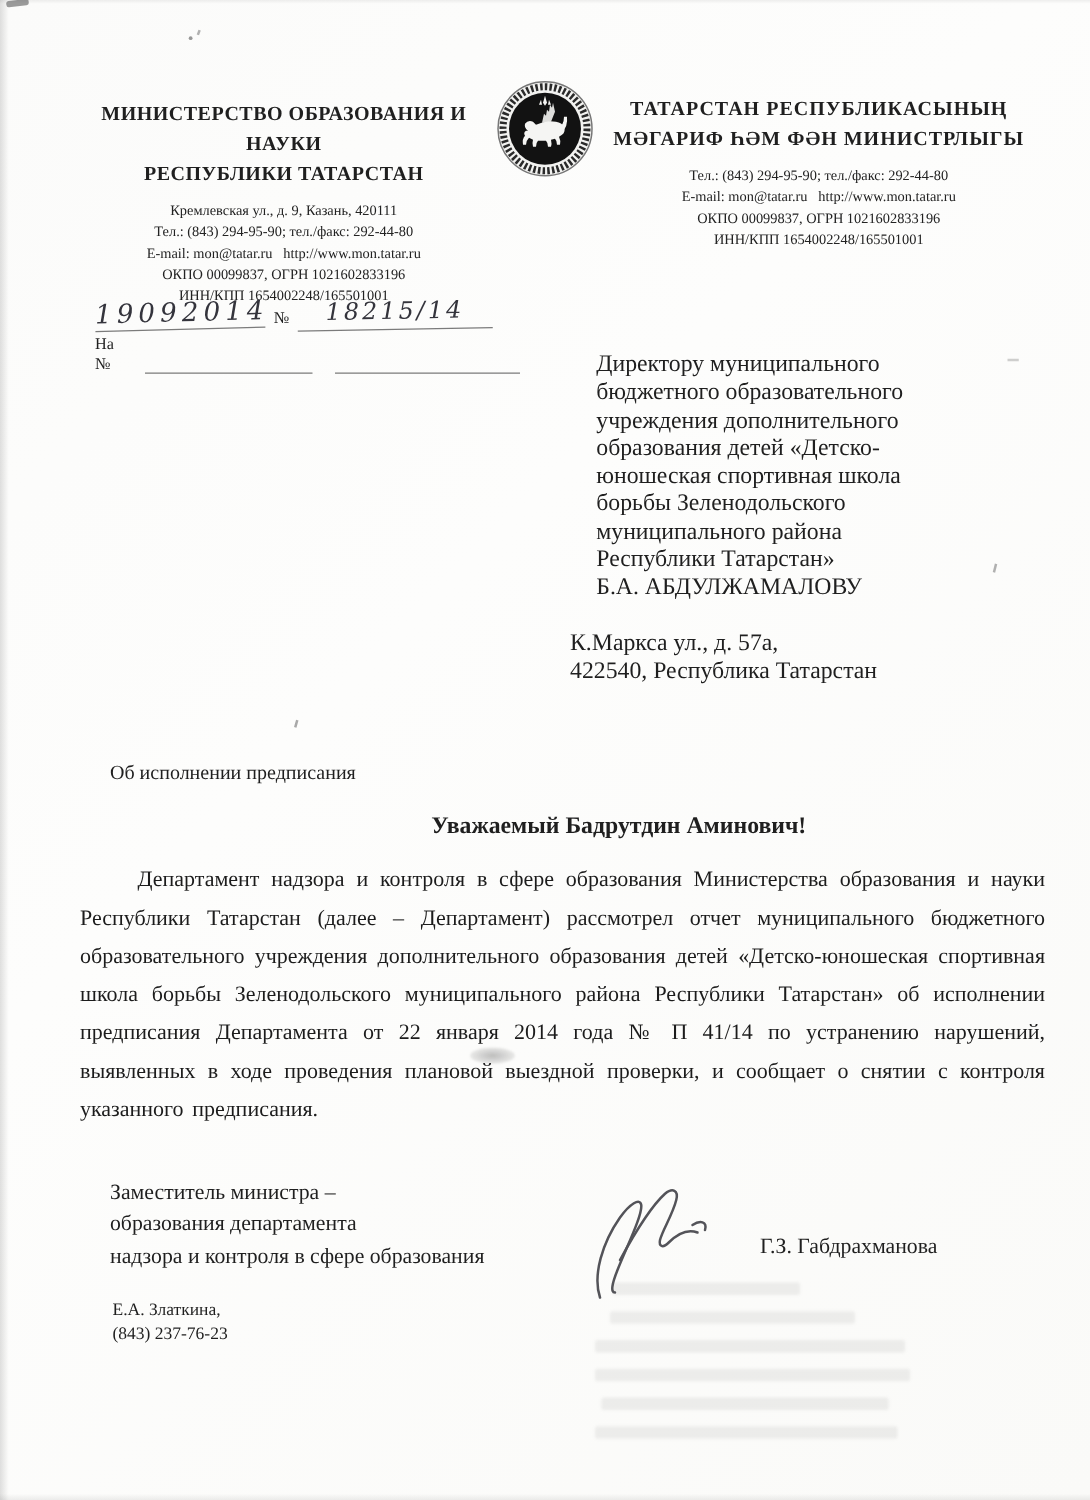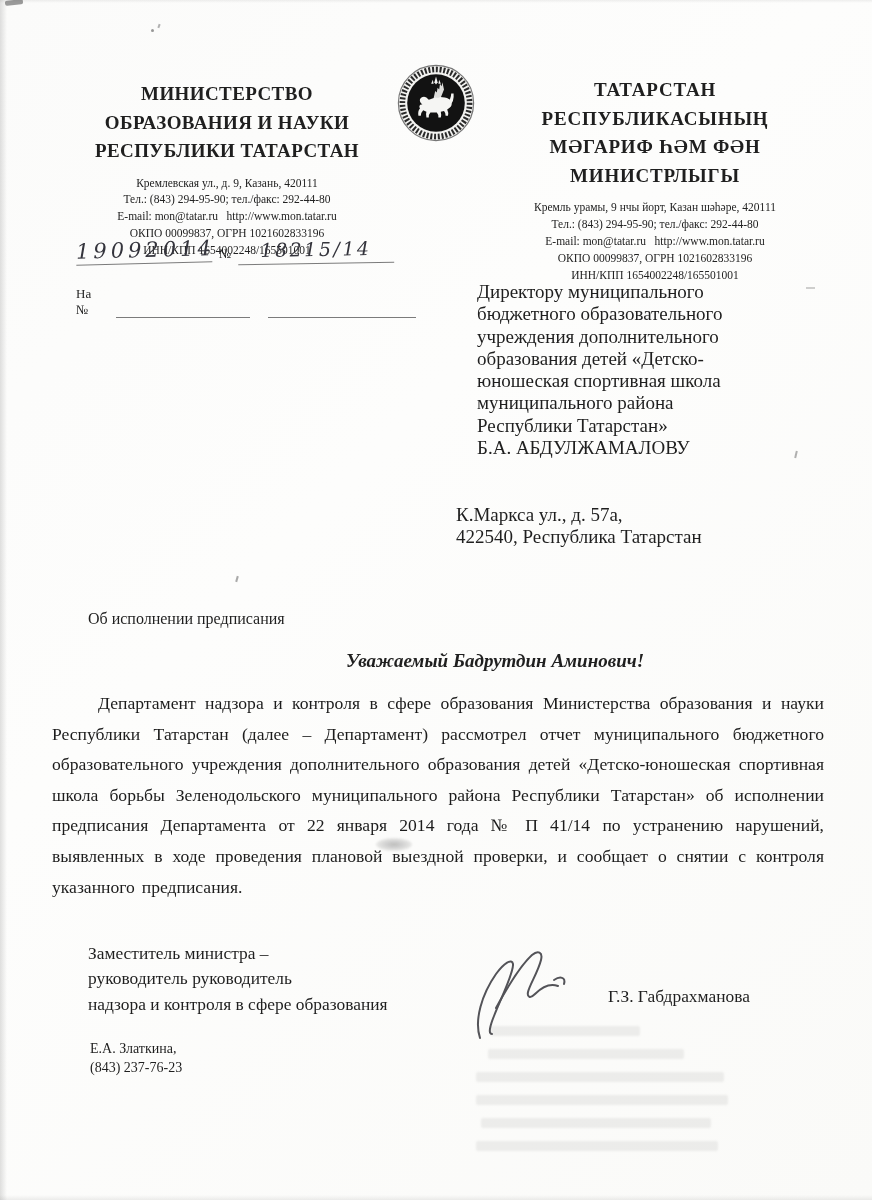--- a/index.html
+++ b/index.html
@@ -28,51 +28,51 @@
   .speck-b { position:absolute; left:158px; top:24px; width:2px; height:4px; background:#666; opacity:.5; transform:rotate(20deg); }
   .speck-c { position:absolute; left:236px; top:576px; width:2px; height:6px; background:#555; opacity:.5; transform:rotate(16deg); }
   .speck-d { position:absolute; left:795px; top:451px; width:2px; height:7px; background:#555; opacity:.45; transform:rotate(14deg); }
   .speck-e { position:absolute; left:806px; top:287px; width:9px; height:2px; background:#777; opacity:.35; }
   .smudge  { position:absolute; left:376px; top:838px; width:36px; height:13px; border-radius:50%;
              background:radial-gradient(ellipse, rgba(55,55,55,0.32), rgba(55,55,55,0)); filter:blur(1px); }
 
   
   .lh-left  { position:absolute; left:66px;  top:80px; width:322px; text-align:center; }
   .lh-right { position:absolute; left:488px; top:76px; width:334px; text-align:center; }
-  .lh-title { font-weight:bold; font-size:19px; line-height:1.5; letter-spacing:.4px; }
+  .lh-title { font-weight:bold; font-size:16px; line-height:1.5; letter-spacing:.4px; }
   .lh-right .lh-title { letter-spacing:.8px; }
   .lh-contact { margin-top:9px; font-size:11.5px; line-height:1.47; color:#222; }
   .lh-contact div { white-space:pre-wrap; }
 
   .emblem { position:absolute; left:396px; top:63px; width:80px; height:80px; }
 
   
   .ref { position:absolute; left:76px; top:238px; width:340px; }
   .ref-row1 { display:flex; align-items:flex-end; }
-  .ref-row2 { display:flex; align-items:flex-end; margin-top:22px; font-size:13px; }
+  .ref-row2 { display:flex; align-items:flex-end; margin-top:3px; font-size:13px; }
   .hw { font-family:"DejaVu Serif", serif; font-style:italic; color:#34343c; }
   .ref-date { display:inline-block; width:136px; border-bottom:1px solid #7b7b7b;
               font-size:21px; letter-spacing:4px; text-align:center; transform:rotate(-1.5deg); padding-bottom:1px; }
   .ref-no   { font-size:13px; margin:0 7px 2px 7px; }
   .ref-num  { display:inline-block; width:156px; border-bottom:1px solid #7b7b7b;
               font-size:19px; letter-spacing:2.5px; text-align:center; transform:rotate(-1deg); padding-bottom:3px; }
   .ref-blank1 { display:inline-block; width:138px; height:15px; border-bottom:1px solid #7b7b7b; margin-left:10px; }
   .ref-blank2 { display:inline-block; width:152px; height:15px; border-bottom:1px solid #7b7b7b; margin-left:18px; }
 
   
   .recipient { position:absolute; left:477px; top:281px; width:375px; font-size:19px; line-height:22.3px; }
   .recipient-address { position:absolute; left:456px; top:504px; width:375px; font-size:19px; line-height:22.3px; }
 
   
   .subject { position:absolute; left:88px; top:610px; font-size:16px; }
   .salutation { position:absolute; left:120px; top:650px; width:750px; text-align:center;
-                font-weight:bold; font-size:19px;font-style:italic; }
-
-  
-  .body-text { position:absolute; left:52px; top:688px; width:772px;
+                font-weight:bold; font-size:19px; }
+
+  
+  .body-text { position:absolute; left:64px; top:688px; width:772px;
                font-size:17.6px; line-height:30.6px; text-align:justify; text-indent:46px;
                word-spacing:2.5px; color:#1c1c1c;font-family:Liberation Serif, serif; }
 
   
   .sig-position { position:absolute; left:88px; top:941px; font-size:17.4px; line-height:25.4px; }
   .sig-mark { position:absolute; left:466px; top:946px; width:132px; height:94px; }
   .sig-name { position:absolute; left:608px; top:986px; font-size:17.4px; }
 
   
   .executor { position:absolute; left:90px; top:1040px; font-size:14px; line-height:1.33; }
@@ -134,21 +134,20 @@
       </g>
     </svg>
   </div>
 
   <div class="lh-right">
     <div class="lh-title">
       <div>ТАТАРСТАН РЕСПУБЛИКАСЫНЫҢ</div>
       <div>МӘГАРИФ ҺӘМ ФӘН МИНИСТРЛЫГЫ</div>
     </div>
     <div class="lh-contact">
-      <div>Кремль урамы, 9 нчы йорт, Казан шәһәре, 420111</div>
       <div>Тел.: (843) 294-95-90; тел./факс: 292-44-80</div>
       <div>E-mail: mon@tatar.ru   http://www.mon.tatar.ru</div>
       <div>ОКПО 00099837, ОГРН 1021602833196</div>
       <div>ИНН/КПП 1654002248/165501001</div>
     </div>
   </div>
 
   <div class="ref">
     <div class="ref-row1">
       <span class="ref-date hw">19092014</span>
@@ -161,39 +160,40 @@
       <span class="ref-blank2"></span>
     </div>
   </div>
 
   <div class="recipient">
     <div>Директору муниципального</div>
     <div>бюджетного образовательного</div>
     <div>учреждения дополнительного</div>
     <div>образования детей «Детско-</div>
     <div>юношеская спортивная школа</div>
+    <div>борьбы Зеленодольского</div>
     <div>муниципального района</div>
     <div>Республики Татарстан»</div>
     <div>Б.А. АБДУЛЖАМАЛОВУ</div>
   </div>
 
   <div class="recipient-address">
     <div>К.Маркса ул., д. 57а,</div>
     <div>422540, Республика Татарстан</div>
   </div>
 
   <div class="subject">Об исполнении предписания</div>
 
   <div class="salutation">Уважаемый Бадрутдин Аминович!</div>
 
   <div class="body-text">Департамент надзора и контроля в сфере образования Министерства образования и науки Республики Татарстан (далее – Департамент) рассмотрел отчет муниципального бюджетного образовательного учреждения дополнительного образования детей «Детско-юношеская спортивная школа борьбы Зеленодольского муниципального района Республики Татарстан» об исполнении предписания Департамента от 22 января 2014 года № П 41/14 по устранению нарушений, выявленных в ходе проведения плановой выездной проверки, и сообщает о снятии с контроля указанного предписания.</div>
 
   <div class="sig-position">
     <div>Заместитель министра –</div>
-    <div>руководитель руководитель</div>
+    <div>образования департамента</div>
     <div>надзора и контроля в сфере образования</div>
   </div>
 
   <div class="sig-mark">
     <svg width="132" height="94" viewBox="0 0 132 94">
       <g fill="none" stroke="#3c3c42" stroke-width="2" stroke-linecap="round" opacity=".88">
         <path d="M14,92 C 8,74 16,48 30,28 C 38,17 46,12 47,18 C 48,26 36,50 28,70 C 24,80 22,88 26,88"></path>
         <path d="M30,62 C 42,40 56,18 66,9 C 72,4 77,6 75,14 C 72,26 64,38 62,46 C 61,51 64,53 69,48 C 76,41 84,37 92,40"></path>
         <path d="M88,34 C 94,30 100,31 98,38"></path>
       </g>

